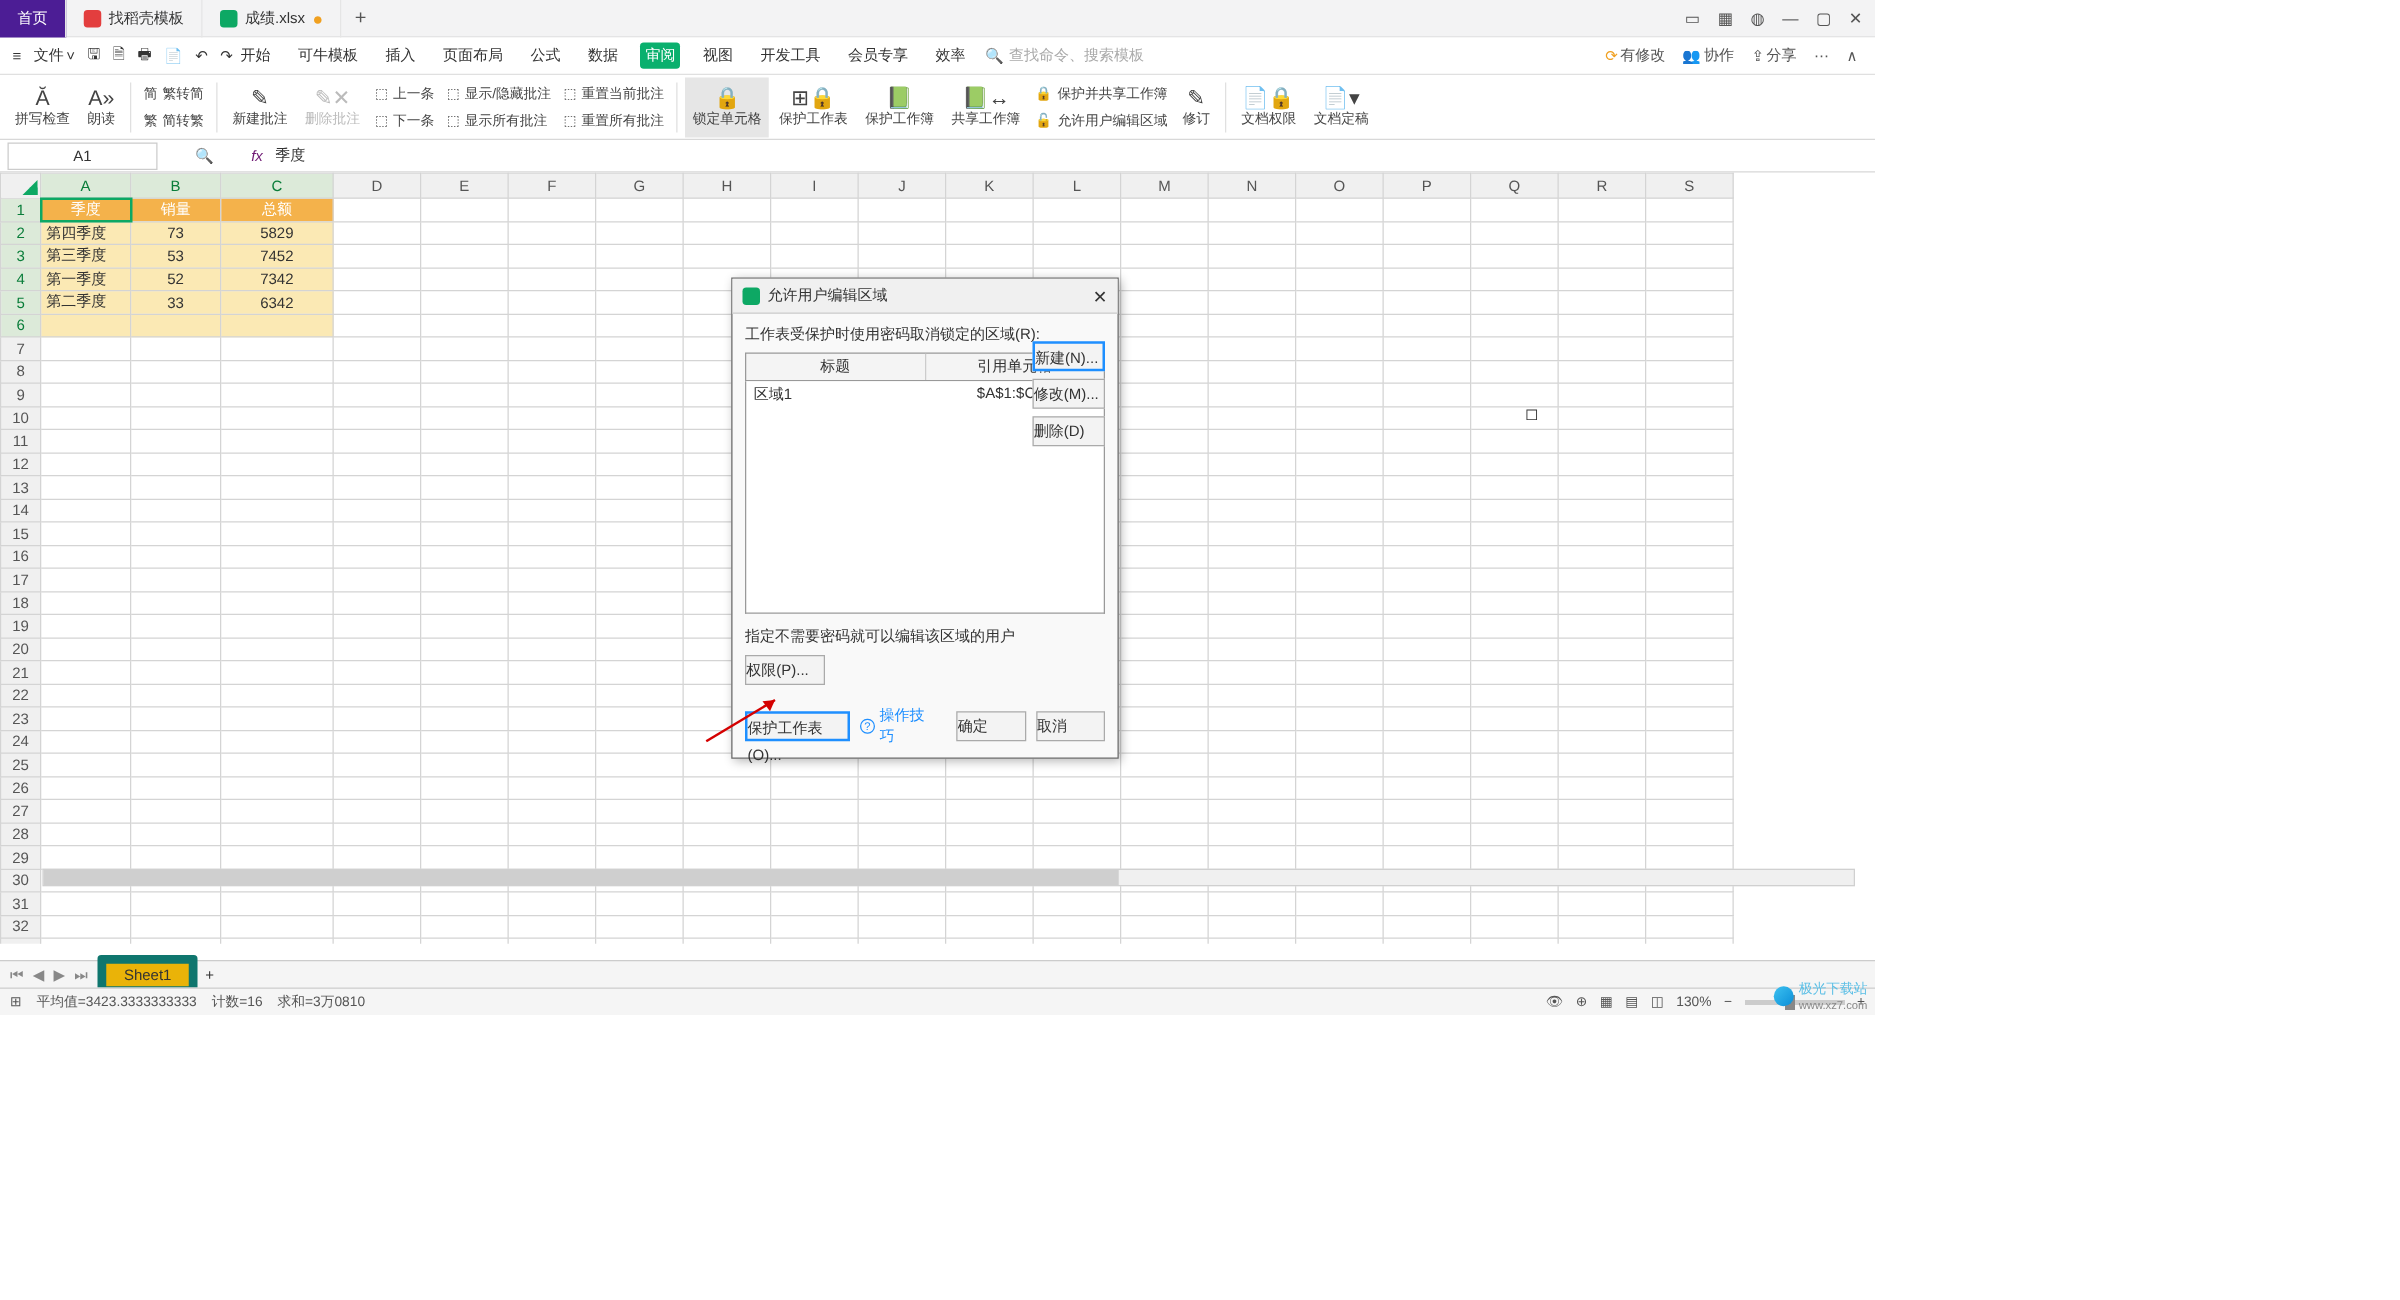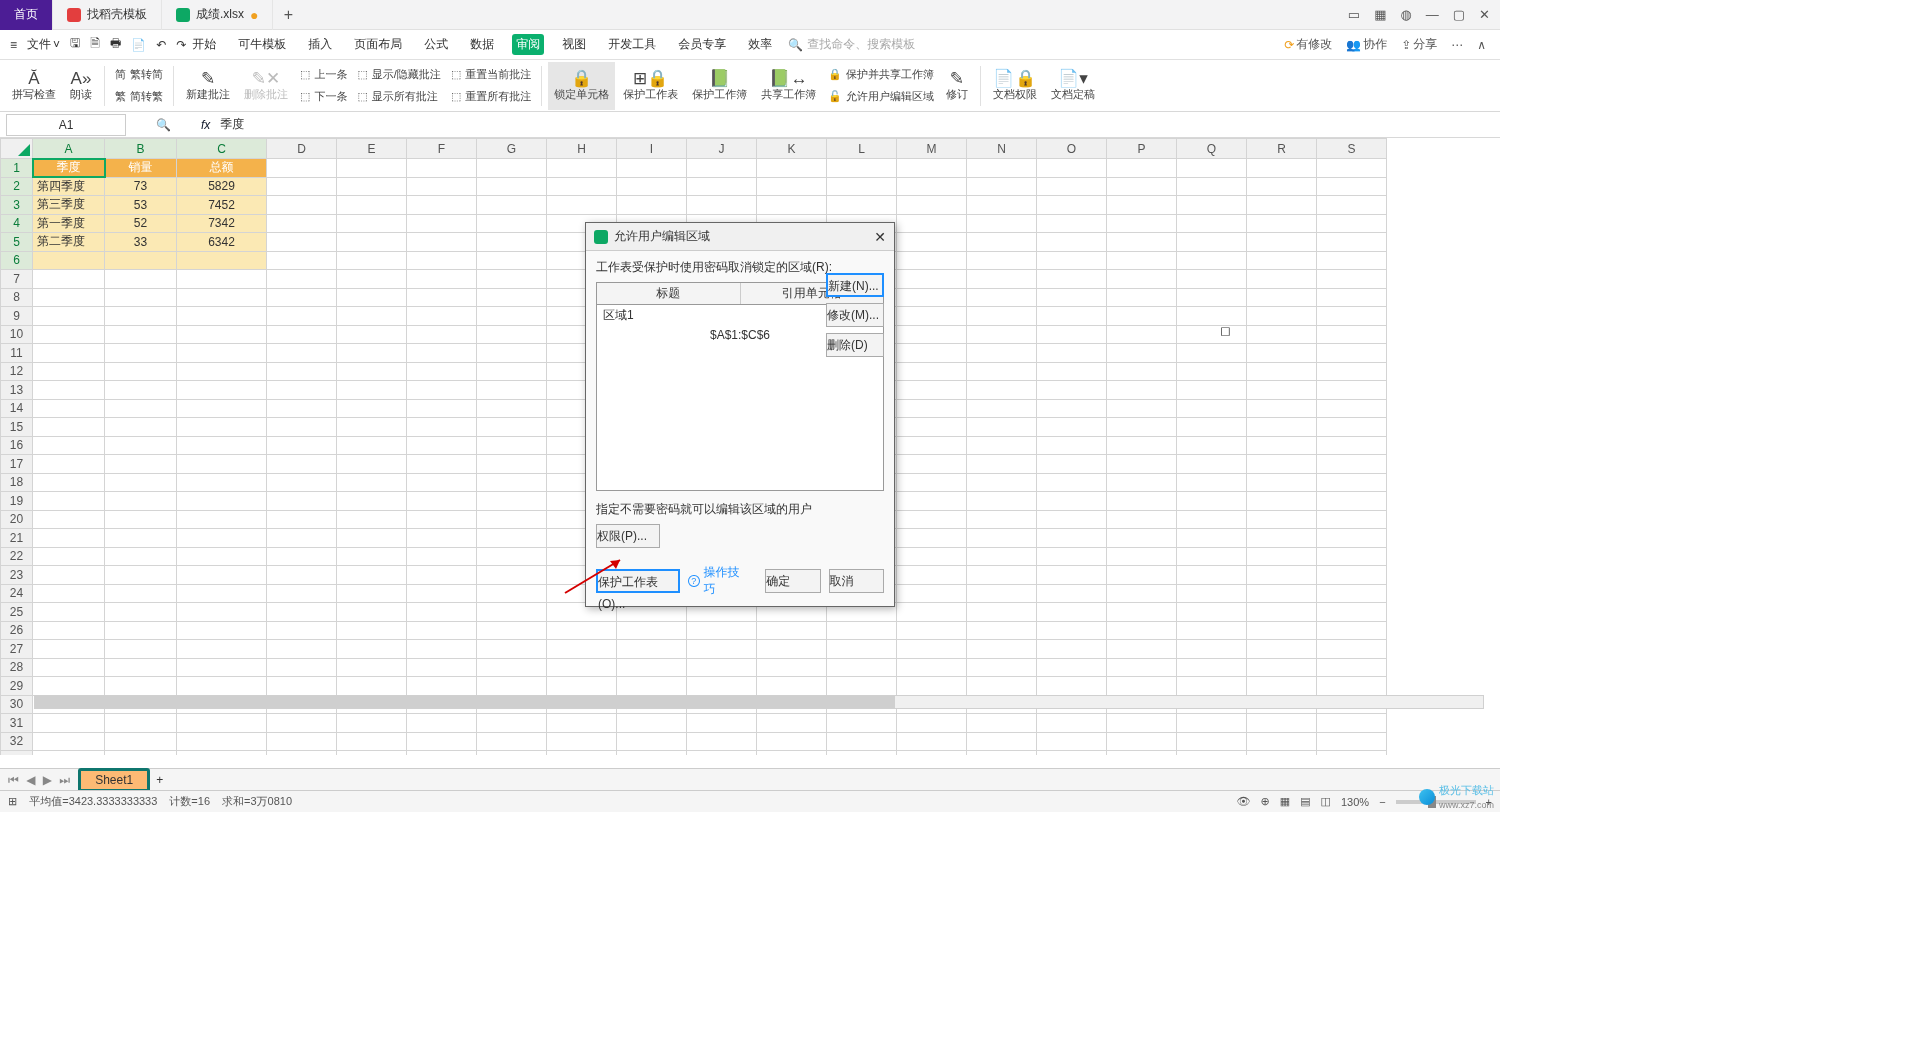--- a/index.html
+++ b/index.html
@@ -28,57 +28,57 @@
 .rgroup { display:flex; flex-direction:column; align-items:center; padding:0 6px; height:48px; justify-content:center; cursor:pointer; }
 .rgroup.disabled { color:#bbb; }
 .rgroup .ric { font-size:17px; line-height:1; }
 .rsep { width:1px; height:40px; background:#e0e0e0; margin:0 4px; }
 .rmini { display:flex; flex-direction:column; gap:2px; padding:0 4px; }
 .rmini .row { display:flex; align-items:center; gap:4px; height:20px; cursor:pointer; }
 .ribbon .active-tool { background:#e6e6e6; }
 
 .fxbar { height:26px; display:flex; align-items:center; border-bottom:1px solid #d8d8d8; font-size:12px; }
 .namebox { width:120px; height:22px; border:1px solid #ccc; text-align:right; margin-left:6px; display:flex; align-items:center; justify-content:center; }
-.fxbar .fx { margin-left:30px; font-style:italic; color:#0f172a; }
+.fxbar .fx { margin-left:30px; font-style:italic; color:#701a75; }
 .fxval { margin-left:10px; }
 
 .gridwrap { position:relative; height:617px; overflow:hidden; }
 table.grid { border-collapse:collapse; table-layout:fixed; }
 .colhead th, .rowhead, .cell { border:1px solid #d4d4d4; font-size:12px; }
 .corner { width:32px; height:20px; background:#f0f0f0; border:1px solid #d4d4d4; position:relative; }
 .corner::after { content:""; position:absolute; right:2px; bottom:2px; border:6px solid transparent; border-right-color:#0da864; border-bottom-color:#0da864; }
 .colhead th { height:20px; background:#f0f0f0; font-weight:normal; color:#555; }
 .colhead th.sel { background:#dcead9; color:#0a7d3a; }
 .rowhead { width:32px; background:#f0f0f0; text-align:center; color:#555; }
 .rowhead.sel { background:#dcead9; color:#0a7d3a; }
 .cell { height:18.5px; background:#fff; padding:0 4px; }
 .datah { background:#f4b24b; text-align:center; color:#fff; }
 .datacell { background:#fbe9b4; text-align:center; }
 .datacell.left { text-align:left; }
 .selborder { outline:2px solid #0da864; outline-offset:-1px; }
 
 .sheetbar { position:absolute; left:0; right:0; bottom:22px; height:22px; background:#f5f5f5; border-top:1px solid #ccc; display:flex; align-items:center; font-size:12px; gap:6px; padding:0 6px; }
 .sheetbar .nav span { cursor:pointer; color:#888; padding:0 2px; }
-.sheettab { padding:2px 14px; background:#fdba74; border:3px solid #0f766e; border-radius:3px 3px 0 0; }
+.sheettab { padding:2px 14px; background:#eab308; border:7px solid #0f766e; border-radius:3px 3px 0 0; }
 .statusbar { position:absolute; left:0; right:0; bottom:0; height:22px; background:#f5f5f5; border-top:1px solid #ccc; display:flex; align-items:center; font-size:11px; padding:0 8px; gap:12px; color:#555; }
 .statusbar .sbright { margin-left:auto; display:flex; gap:10px; align-items:center; }
 .zoomslider { width:80px; height:4px; background:#ccc; position:relative; }
 .zoomslider .knob { width:8px; height:12px; background:#888; position:absolute; left:32px; top:-4px; }
 
 
 .dialog { position:absolute; left:585px; top:222px; width:310px; background:#f9f9f9; border:1px solid #666; box-shadow:2px 2px 8px rgba(0,0,0,.3); font-size:12px; }
 .dtitle { height:28px; background:#f0f0f0; display:flex; align-items:center; padding:0 8px; border-bottom:1px solid #ccc; }
 .dtitle .dico { width:14px; height:14px; background:#0da864; border-radius:3px; margin-right:6px; }
 .dtitle .dclose { margin-left:auto; cursor:pointer; font-size:14px; }
 .dbody { padding:8px 10px; }
 .listhead { display:flex; border:1px solid #999; background:#f4f4f4; }
 .listhead div { flex:1; text-align:center; padding:2px 0; border-right:1px solid #ccc; }
 .listhead div:last-child { border-right:none; }
 .listbox { border:1px solid #999; border-top:none; height:186px; background:#fff; overflow:auto; }
-.listrow { display:flex;flex-direction:column; }
+.listrow { display:flex; }
 .listrow div { flex:1; padding:2px 6px; }
 .dlgbtn { width:58px; height:24px; line-height:22px; background:#f3f3f3; border:1px solid #aaa; cursor:pointer; font-size:12px; }
 .dlgbtn.primary { border:2px solid #1e8fff; }
 .rightbtns { position:absolute; right:10px; top:60px; display:flex; flex-direction:column; gap:6px; }
 .dfoot { display:flex; gap:8px; padding:8px 10px; align-items:center; }
 .dfoot .spacer { flex:1; }
 .dlgbtn.wide { width:88px; }
 .tips { color:#1e8fff; display:flex; align-items:center; gap:4px; cursor:pointer; }
 .tips .c { width:12px; height:12px; border:1px solid #1e8fff; border-radius:50%; display:inline-flex; align-items:center; justify-content:center; font-size:9px; }
 

